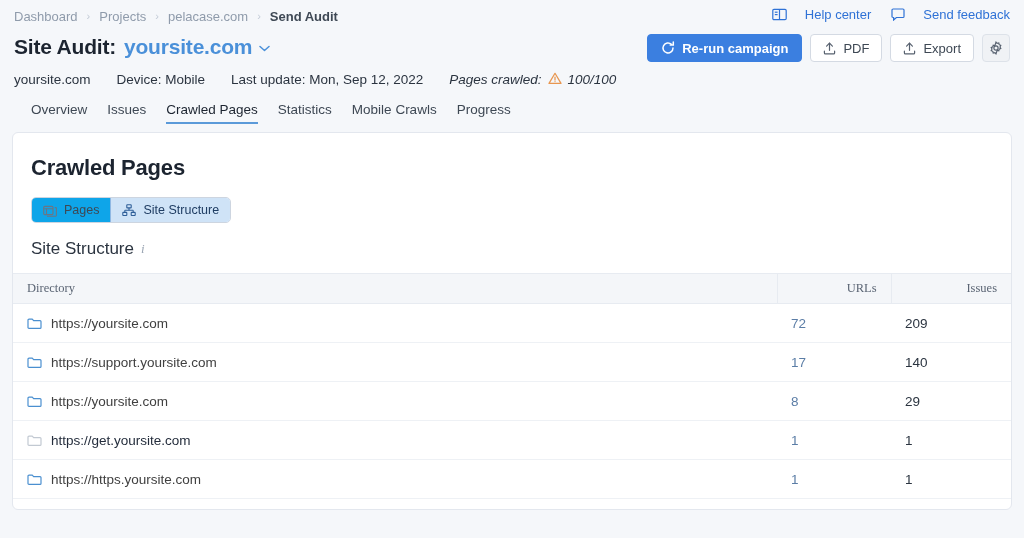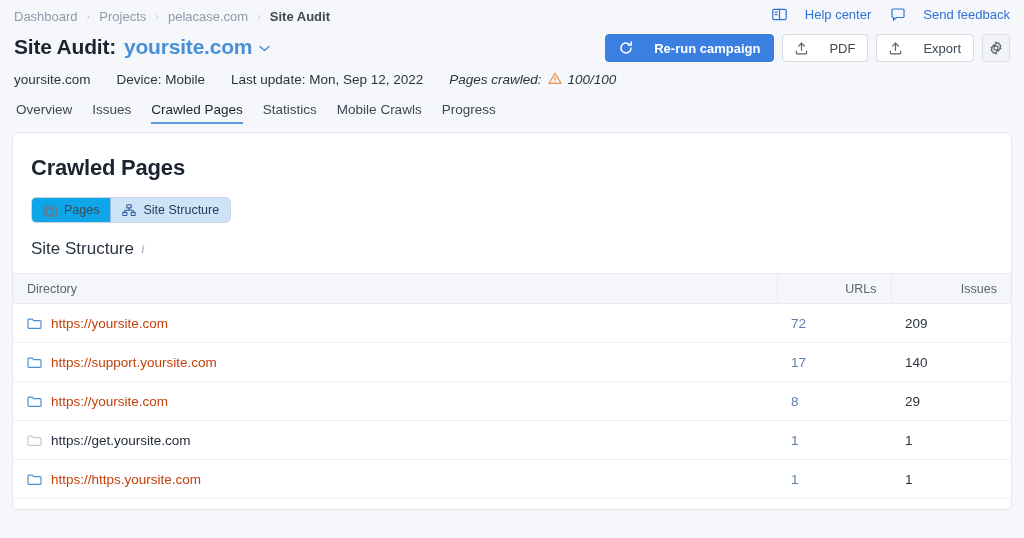--- a/index.html
+++ b/index.html
@@ -86,21 +86,21 @@
     right: 14px;
     top: 34px;
     display: flex;
     align-items: center;
     gap: 8px;
   }
   .btn {
     height: 28px;
     display: inline-flex;
     align-items: center;
-    gap: 21px;
+    gap: 7px;
     padding: 0 12px;
     border-radius: 4px;
     font-size: 13px;
     cursor: pointer;
     white-space: nowrap;
     border: 1px solid #d4dae3;
     background: #fff;
     color: #3e4854;
   }
   .btn-primary {
@@ -116,21 +116,21 @@
     justify-content: center;
     background: #f0f2f5;
     border-color: #dde2e9;
   }
 
   
   .tabs {
     display: flex;
     align-items: flex-end;
     gap: 20px;
-    padding: 0 16px;
+    padding: 0 31px;
     margin-top: 11px;
     height: 26px;
     font-size: 13.5px;
   }
   .tab {
     color: #3e4854;
     cursor: pointer;
     padding-bottom: 5px;
     border-bottom: 2px solid transparent;
     white-space: nowrap;
@@ -209,56 +209,57 @@
   thead th {
     background: #f4f6f9;
     border-top: 1px solid #e7ebf1;
     border-bottom: 1px solid #e7ebf1;
     font-weight: normal;
     color: #5b6574;
     font-size: 12.5px;
     height: 30px;
     padding: 0 14px;
     text-align: left;
+    font-family: Liberation Serif, serif;
   }
   th.col-urls, th.col-issues { text-align: right; border-left: 1px solid #e7ebf1; }
   th.col-urls { width: 114px; }
   th.col-issues { width: 120px; }
 
   tbody td {
     height: 39px;
     padding: 0 14px;
     border-bottom: 1px solid #eef1f5;
     color: #2b3440;
   }
   td.col-urls, td.col-issues { text-align: left; }
   td.col-urls { color: #5b7da6; cursor: pointer; }
 
   .dir-cell { display: flex; align-items: center; gap: 9px; }
-  .dir-link { color: #c2410c; cursor: pointer; }
+  .dir-link { color: #404040; cursor: pointer; }
   .dir-plain { color: #242d3c; }
 
   .folder { flex: 0 0 auto; }
   .spacer-row td { height: 26px; border-bottom: none; }
 
   svg { display: block; }
 </style>
 </head>
 <body>
 
 <div class="topbar">
 
   <div class="breadcrumb">
     <span class="crumb link">Dashboard</span>
     <span class="crumb-sep">›</span>
     <span class="crumb link">Projects</span>
     <span class="crumb-sep">›</span>
     <span class="crumb link">pelacase.com</span>
     <span class="crumb-sep">›</span>
-    <span class="crumb current">Site Audit</span>
+    <span class="crumb current">Send Audit</span>
   </div>
 
   <div class="util-links">
     <div class="util-link">
       <span>
         <svg width="15" height="13" viewBox="0 0 15 13" fill="none" stroke="#2f72d6" stroke-width="1.2">
           <rect x="0.8" y="1.3" width="13.4" height="10.4" rx="1.2"></rect>
           <line x1="7.5" y1="1.3" x2="7.5" y2="11.7"></line>
           <line x1="2.8" y1="4.2" x2="5.6" y2="4.2"></line>
           <line x1="2.8" y1="6.6" x2="5.6" y2="6.6"></line>

